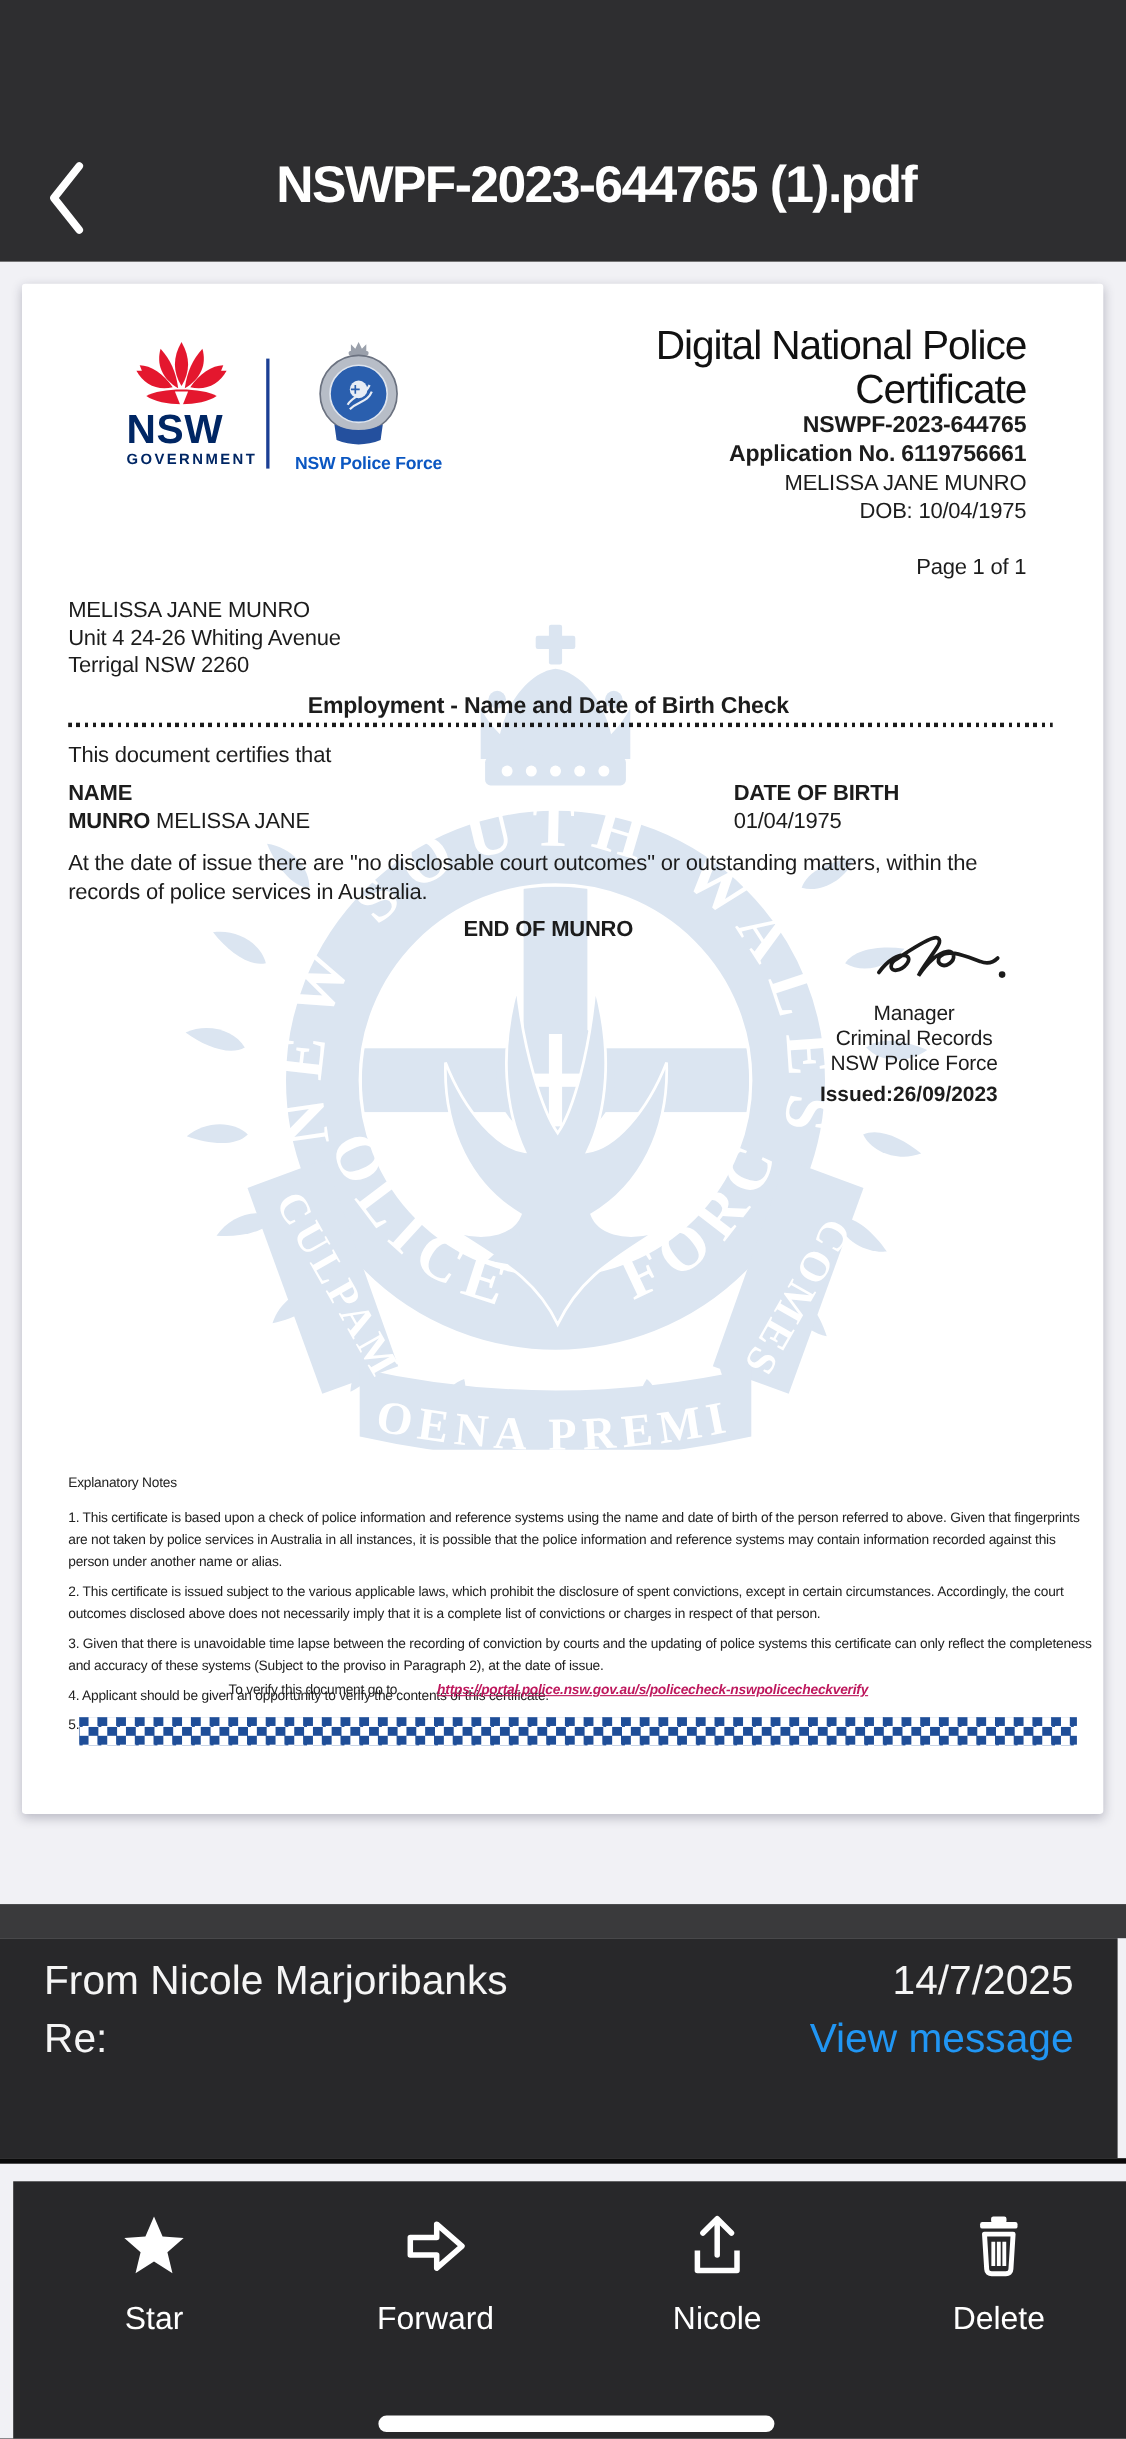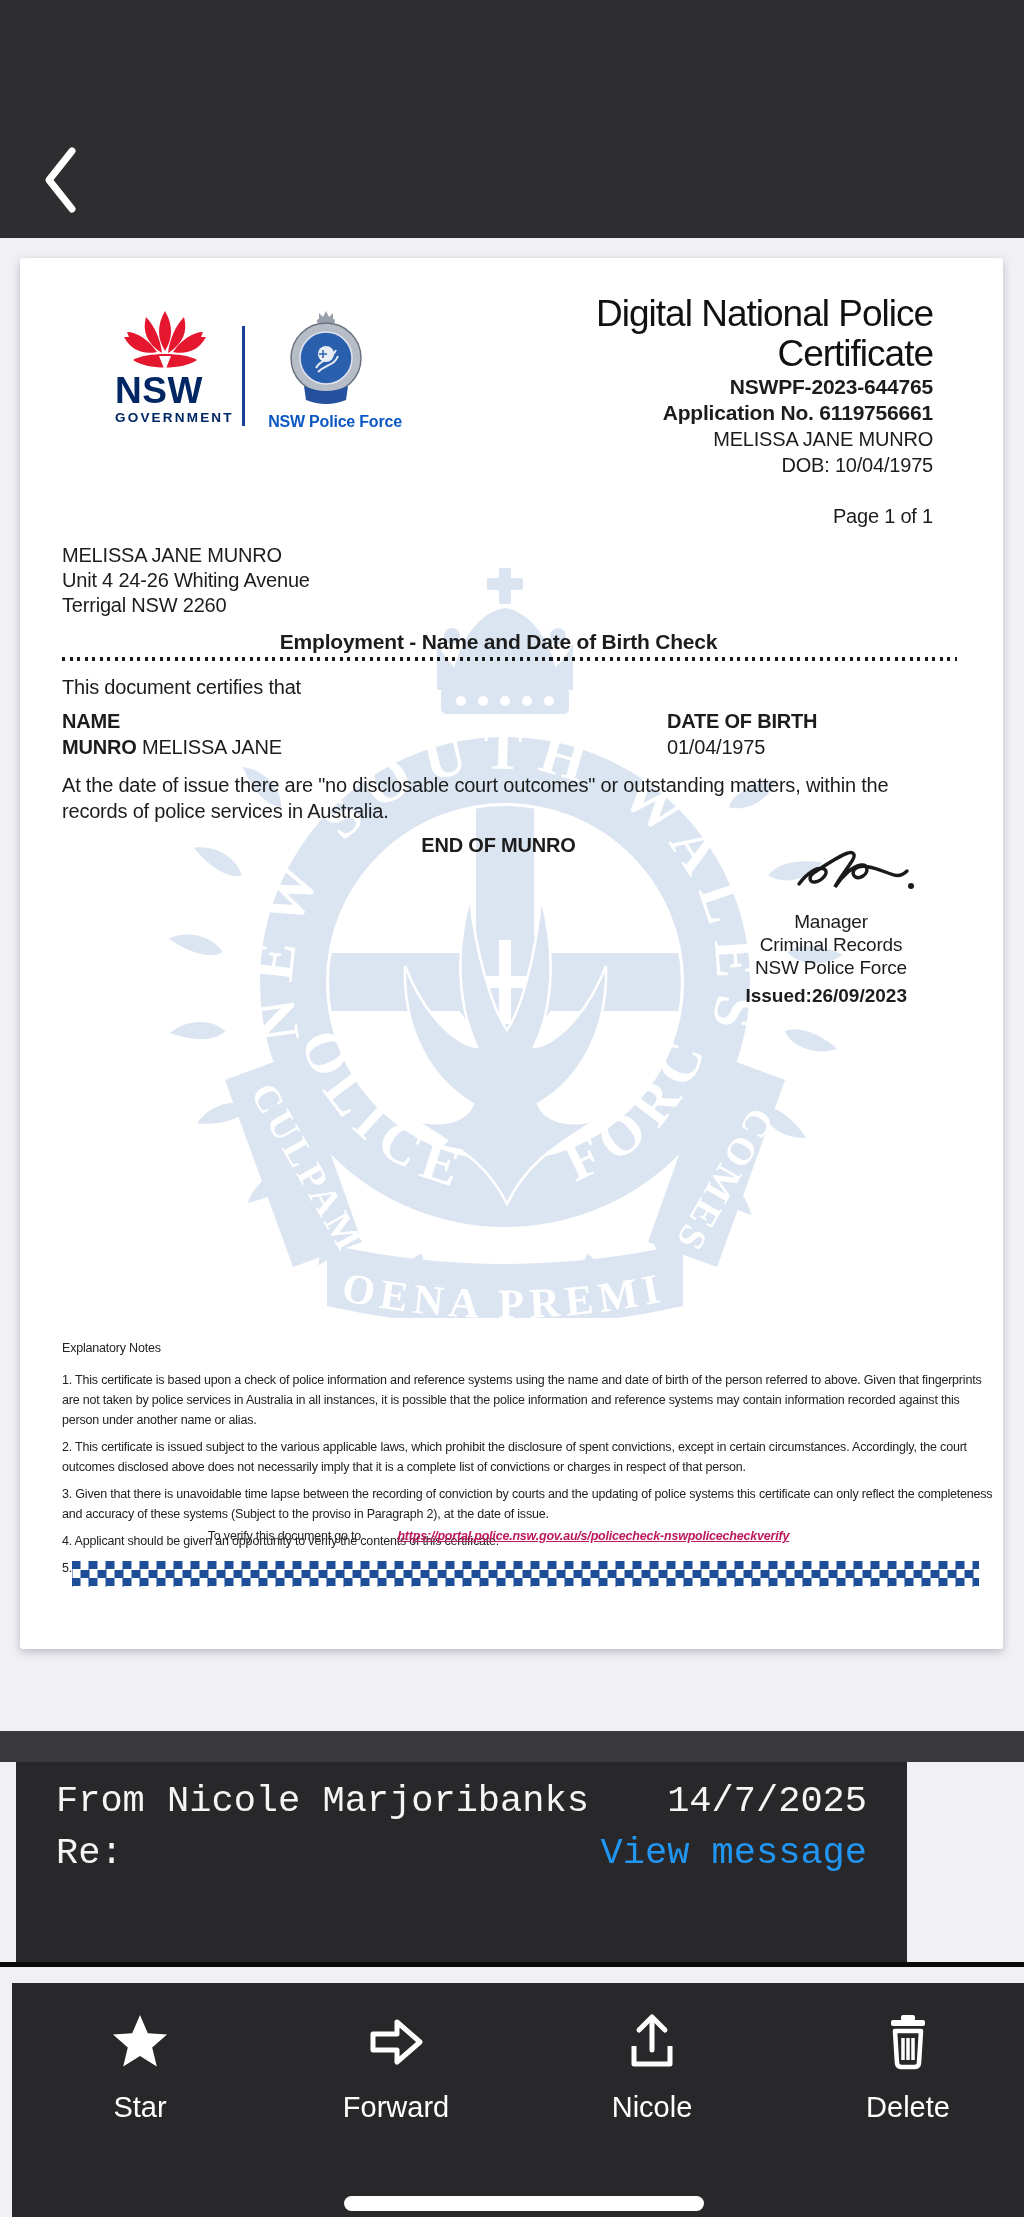--- a/index.html
+++ b/index.html
@@ -54,21 +54,21 @@
   .notes p{margin:0 0 7px 0;}
   .notes .nt{margin-bottom:12px;}
   .verify{position:absolute;left:42px;right:68px;top:1271px;text-align:center;font-size:12.5px;color:#222;}
   .vlink{color:#be185d;font-weight:700;font-style:italic;text-decoration:underline;cursor:pointer;margin-left:33px;}
   .checker{position:absolute;left:52px;top:1303px;width:907px;height:26px;
            background:repeating-conic-gradient(#1f4e98 0 90deg,#fff 0 180deg);
            background-size:17px 17px;background-position:-8.5px 0;}
 
   
   .strip{position:absolute;left:0;top:1731px;width:1024px;height:31px;background:#3a3a3c;}
-  .msgpanel{position:absolute;left:16px;top:1762px;width:891px;height:200px;background:#28282a;color:#f5f5f5;font-family:Liberation Mono, monospace;}
+  .msgpanel{position:absolute;left:0;top:1762px;width:1016px;height:200px;background:#28282a;color:#f5f5f5;}
   .mrow{position:absolute;left:40px;right:40px;height:46px;font-size:37px;display:flex;justify-content:space-between;align-items:center;}
   .mrow1{top:16px;}
   .mrow2{top:68px;}
   .viewmsg{color:#2196f3;cursor:pointer;}
   .sep{position:absolute;left:0;top:1962px;width:1024px;height:5px;background:#0a0a0a;}
   .toolbar{position:absolute;left:12px;top:1967px;width:1024px;height:250px;background:#28282a;display:block;margin-top:16px;}
   .tool{position:absolute;top:28px;width:256px;text-align:center;color:#fff;cursor:pointer;}
   .tool .ic{height:62px;}
   .tool .lbl{margin-top:14px;font-size:29px;}
   .t0{left:0;} .t1{left:256px;} .t2{left:512px;} .t3{left:768px;}
@@ -76,20 +76,21 @@
 </style>
 </head>
 <body>
 
 <div class="screen">
 
   <div class="topbar">
     <svg class="back" viewBox="0 0 44 72">
       <path d="M34 7 L11 36 L34 65" fill="none" stroke="#fff" stroke-width="7" stroke-linecap="round" stroke-linejoin="round"></path>
     </svg>
+    <div class="tb-title">NSWPF-2023-644765 (1).pdf</div>
   </div>
 
   <div class="viewer">
     <div class="page doc">
 
       <svg class="wm" width="700" height="760" viewBox="0 0 700 760">
         <defs>
           <path id="lf" d="M0 0 C15 -11 19 -36 8 -55 C-3 -36 -9 -13 0 0 Z"></path>
           <path id="wmTop" d="M151 496 A212 212 0 1 1 549 496" fill="none"></path>
           <path id="wmBot" d="M151 496 A212 212 0 0 0 549 496" fill="none"></path>

